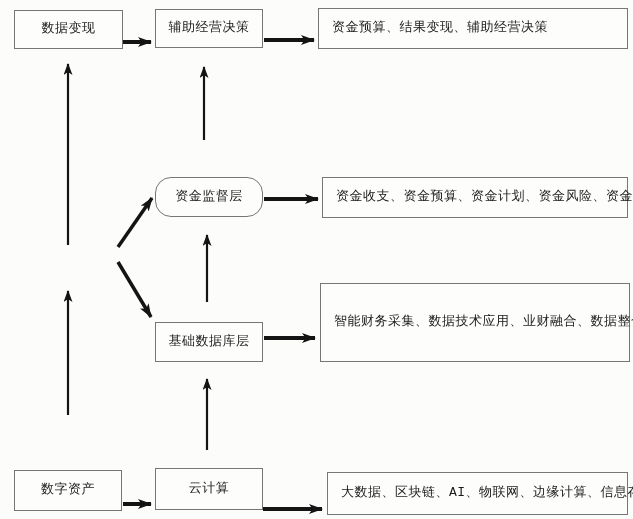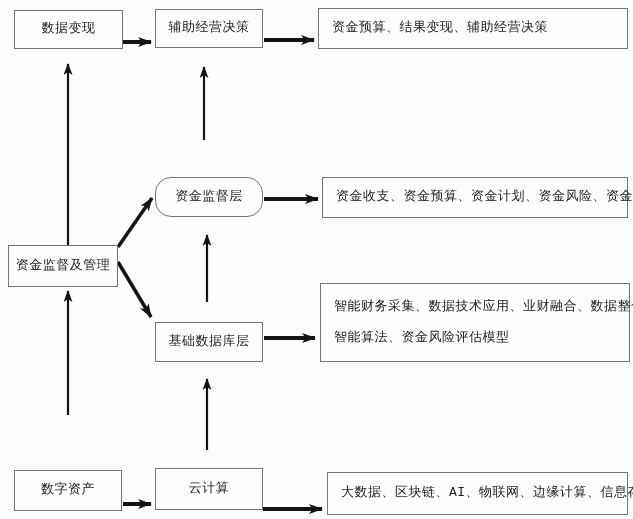--- a/index.html
+++ b/index.html
@@ -97,31 +97,27 @@
   </div>
 
   <div class="box center" id="n-fund-supervision">
     <span>资金监督层</span>
   </div>
 
   <div class="box leftpad" id="n-fund-metrics">
     <span>资金收支、资金预算、资金计划、资金风险、资金效率</span>
   </div>
 
-  <div class="box center" id="n-supervision-mgmt">
-    <span>资金监督及管理</span>
-  </div>
 
   <div class="box center" id="n-basic-database">
     <span>基础数据库层</span>
   </div>
 
   <div class="box twoline" id="n-smart">
     <span>智能财务采集、数据技术应用、业财融合、数据整合</span>
-    <span>智能算法、资金风险评估模型</span>
   </div>
 
   <div class="box center" id="n-digital-assets">
     <span>数字资产</span>
   </div>
 
   <div class="box center" id="n-cloud-computing">
     <span>云计算</span>
   </div>
 

